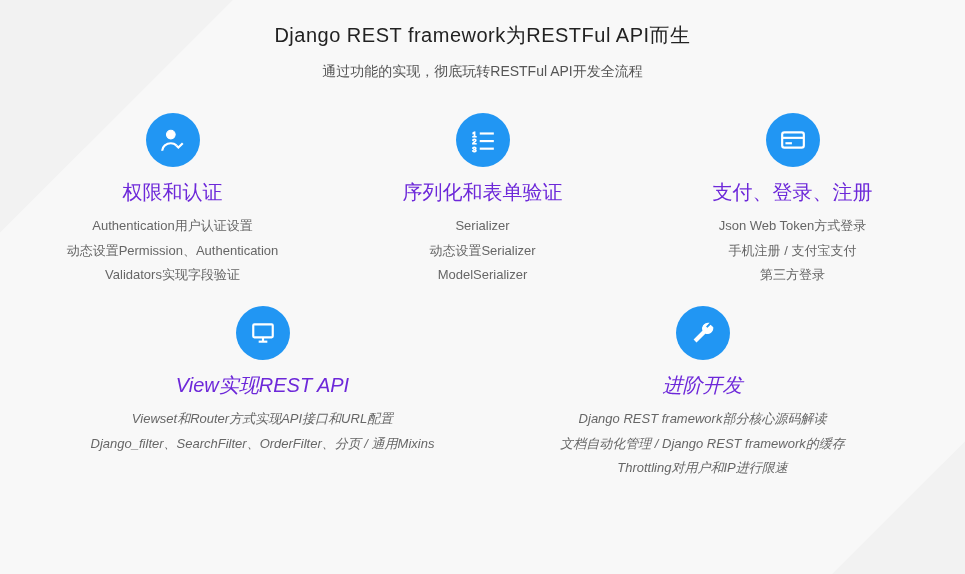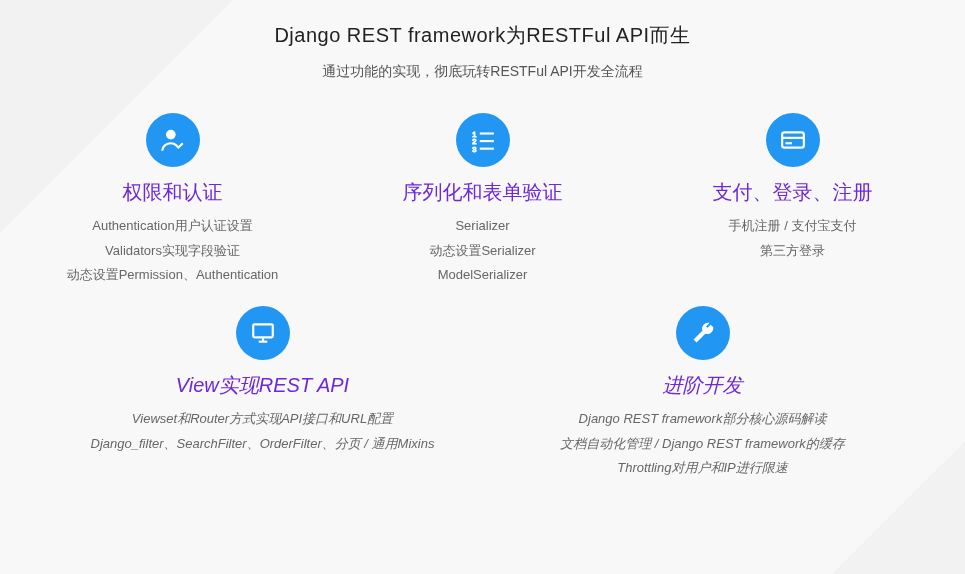--- a/index.html
+++ b/index.html
@@ -80,22 +80,22 @@
     <div class="feature">
       <div class="icon-circle">
         <svg viewBox="0 0 24 24">
             <circle cx="10" cy="7" r="4" fill="#fff"></circle>
             <path d="M2 22c0-4 4-7 8-7 2 0 3.8.7 5.2 1.9" stroke="#fff" stroke-width="2" fill="none"></path>
             <path d="M15 17l2 2 4-4" stroke="#fff" stroke-width="2" fill="none"></path>
           </svg>
       </div>
       <h2>权限和认证</h2>
       <div class="line">Authentication用户认证设置</div>
+      <div class="line">动态设置Permission、Authentication</div>
       <div class="line">Validators实现字段验证</div>
-      <div class="line">动态设置Permission、Authentication</div>
     </div>
 
     <div class="feature">
       <div class="icon-circle">
         <svg viewBox="0 0 24 24">
             <text x="2" y="9" font-size="7" fill="#fff">1</text>
             <text x="2" y="16" font-size="7" fill="#fff">2</text>
             <text x="2" y="23" font-size="7" fill="#fff">3</text>
             <line x1="9" y1="6" x2="22" y2="6" stroke="#fff" stroke-width="2"></line>
             <line x1="9" y1="13" x2="22" y2="13" stroke="#fff" stroke-width="2"></line>
@@ -110,20 +110,21 @@
 
     <div class="feature">
       <div class="icon-circle">
         <svg viewBox="0 0 24 24">
             <rect x="2" y="5" width="20" height="14" rx="2" fill="none" stroke="#fff" stroke-width="2"></rect>
             <line x1="2" y1="10" x2="22" y2="10" stroke="#fff" stroke-width="2"></line>
             <line x1="5" y1="15" x2="11" y2="15" stroke="#fff" stroke-width="2"></line>
           </svg>
       </div>
       <h2>支付、登录、注册</h2>
+      <div class="line">Json Web Token方式登录</div>
       <div class="line">手机注册 / 支付宝支付</div>
       <div class="line">第三方登录</div>
     </div>
 
   </div>
 
   <div class="row two">
 
     <div class="feature">
       <div class="icon-circle">

